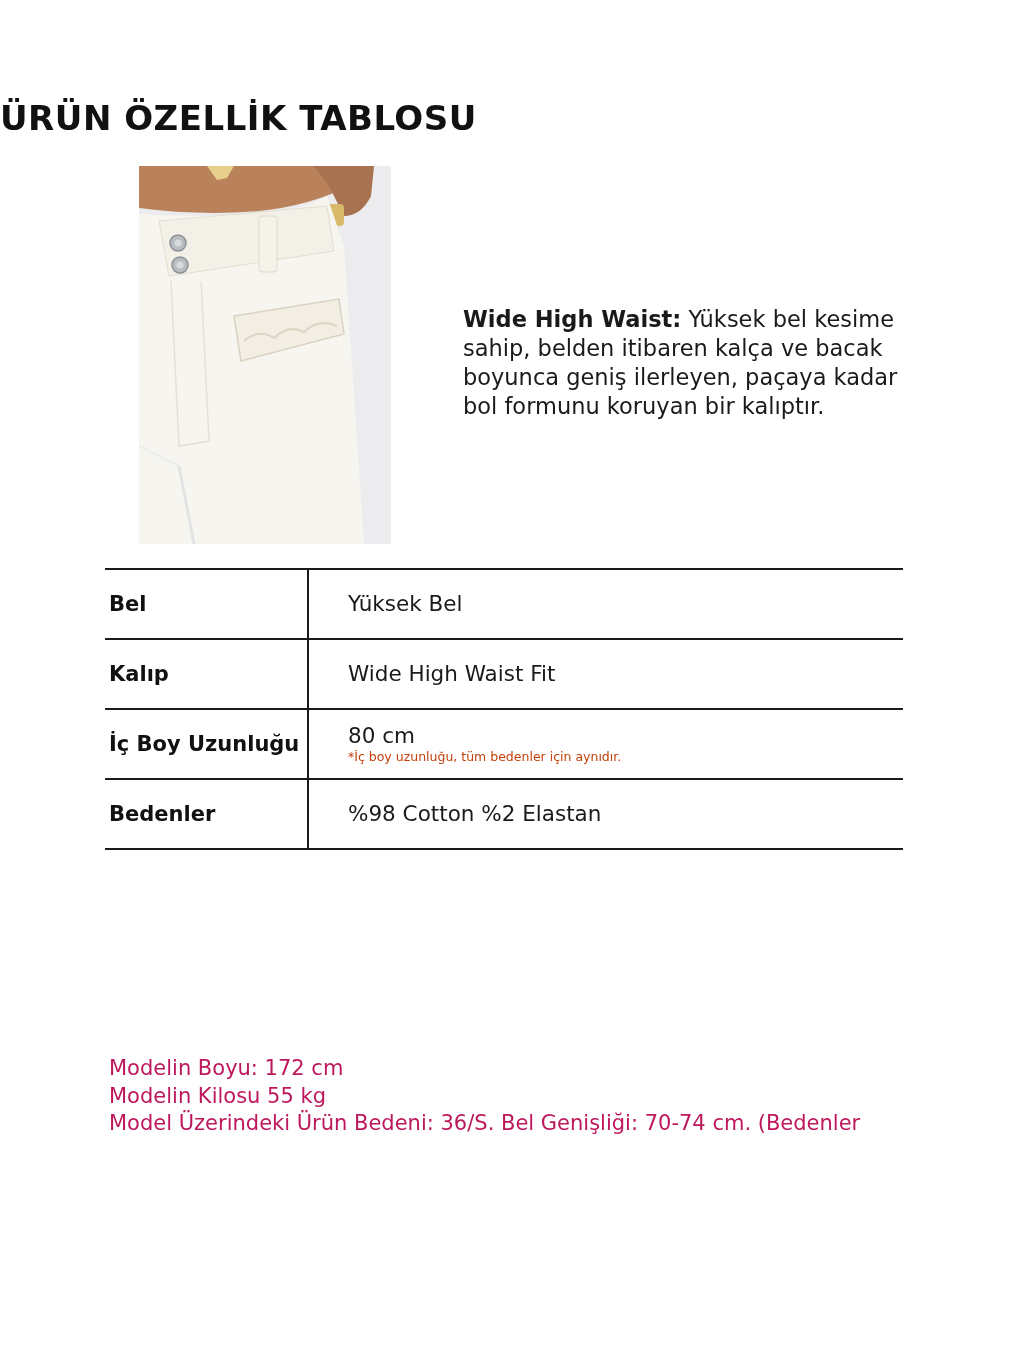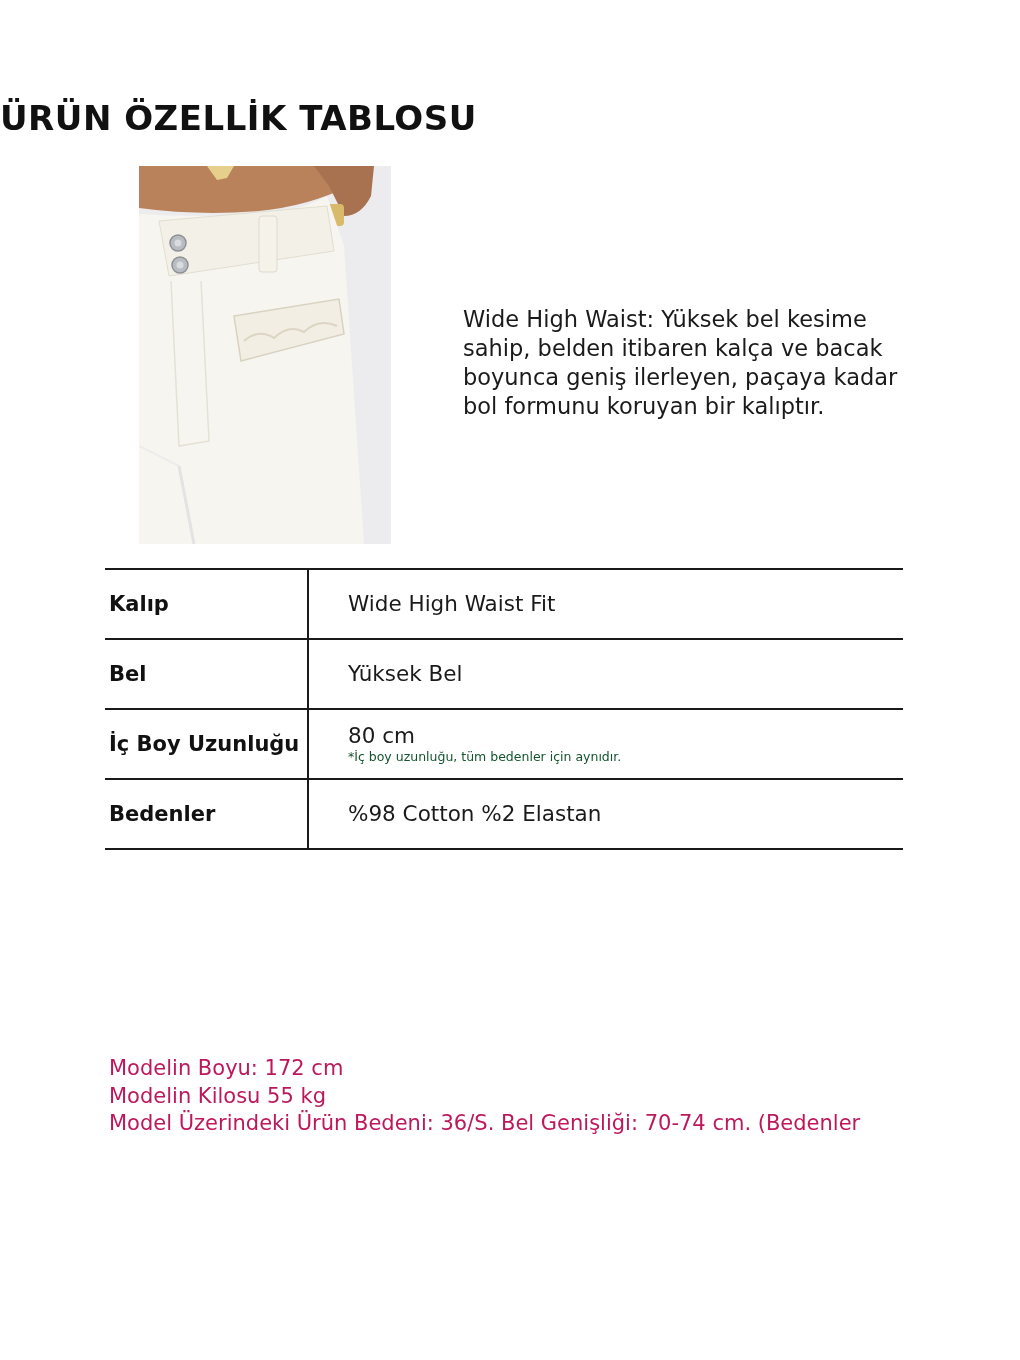--- a/index.html
+++ b/index.html
@@ -13,42 +13,42 @@
     }
     .photo {
       position: absolute; left: 139px; top: 166px; width: 252px; height: 378px;
       overflow: hidden; background: #eeeef0;
     }
     .photo svg { display: block; }
     .desc {
       position: absolute; left: 463px; top: 305px; width: 470px;
       font-size: 22.5px; line-height: 29px; color: #1a1a1a;
     }
-    .desc b { font-weight: normal; margin-top: 12px; }
+    .desc b { font-weight: bold; margin-top: 12px; }
     .table {
       position: absolute; left: 105px; top: 568px; width: 798px;
       border-top: 2px solid #1a1a1a;
     }
     .row {
       position: relative; height: 68px; border-bottom: 2px solid #1a1a1a;
     }
     .row .label {
       position: absolute; left: 4px; top: 0; height: 68px; width: 200px;
       display: flex; align-items: center; font-weight: bold; font-size: 21px; color: #111;
     }
     .row .divider {
       position: absolute; left: 202px; top: 0; width: 2px; height: 70px; background: #1a1a1a;
     }
     .row .value {
       position: absolute; left: 243px; top: 0; height: 68px; right: 0;
       display: flex; flex-direction: column; justify-content: center;
       font-size: 21.5px; color: #1a1a1a;
     }
     .row .value .main { line-height: 26px; }
-    .row .value .note { font-size: 12.5px; line-height: 16px; color: #14532d; }
+    .row .value .note { font-size: 12.5px; line-height: 16px; color: #c2410c; }
     .footer {
       position: absolute; left: 109px; top: 1055px; width: 800px;
       font-size: 21px; line-height: 27.5px; color: #be185d;
     }
     .footer div { white-space: nowrap; }
   </style>
 </head>
 <body>
 
 <div class="title">ÜRÜN ÖZELLİK TABLOSU</div>
@@ -84,31 +84,31 @@
     <path d="M0 280 Q20 290 40 300" stroke="#ececec" stroke-width="2" fill="none"></path>
   </svg>
 </div>
 
 <div class="desc">
   <b>Wide High Waist:</b><span> Yüksek bel kesime sahip, belden itibaren kalça ve bacak boyunca geniş ilerleyen, paçaya kadar bol formunu koruyan bir kalıptır.</span>
 </div>
 
 <div class="table">
   <div class="row">
+    <div class="label">Bel</div>
+    <div class="divider"></div>
+    <div class="value">
+      <span class="main">Yüksek Bel</span>
+    </div>
+  </div>
+  <div class="row">
     <div class="label">Kalıp</div>
     <div class="divider"></div>
     <div class="value">
       <span class="main">Wide High Waist Fit</span>
-    </div>
-  </div>
-  <div class="row">
-    <div class="label">Bel</div>
-    <div class="divider"></div>
-    <div class="value">
-      <span class="main">Yüksek Bel</span>
     </div>
   </div>
   <div class="row">
     <div class="label">İç Boy Uzunluğu</div>
     <div class="divider"></div>
     <div class="value">
       <span class="main">80 cm</span>
       <span class="note">*İç boy uzunluğu, tüm bedenler için aynıdır.</span>
     </div>
   </div>

